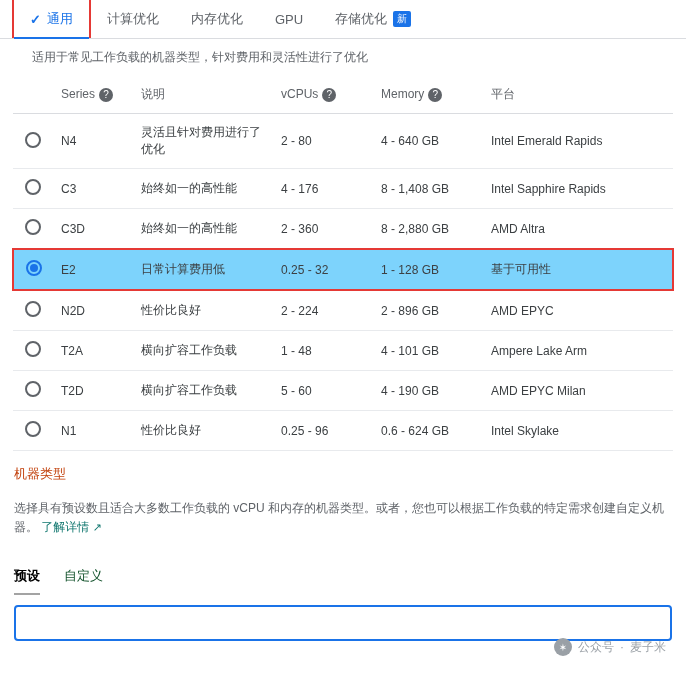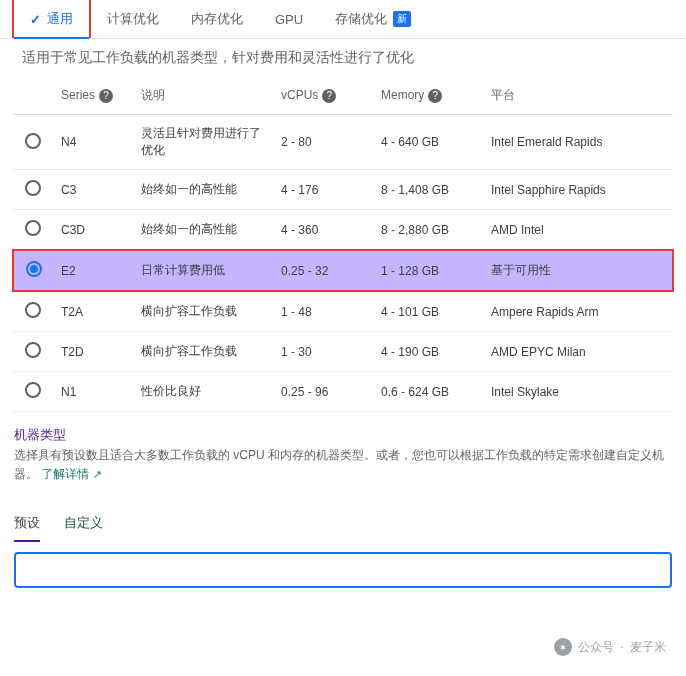--- a/index.html
+++ b/index.html
@@ -3,42 +3,42 @@
   <meta charset="utf-8">
   <style>
     * { box-sizing: border-box; margin: 0; padding: 0; }
     body { font-family: "Helvetica Neue", Arial, "PingFang SC", "Microsoft YaHei", sans-serif; font-size: 13px; color: #3c4043; background: #fff; width: 686px; }
     .tabs { display: flex; border-bottom: 1px solid #dadce0; padding-left: 12px; }
     .tab { padding: 10px 16px; cursor: pointer; color: #5f6368; position: relative; display: flex; align-items: center; gap: 6px; }
     .tab.active { color: #1a73e8; border: 2px solid #e53935; border-bottom: none; margin-top: -2px; }
     .tab.active::before { content: ""; position: absolute; bottom: -1px; left: 0; right: 0; height: 2px; background: #1a73e8; }
     .check-icon { color: #1a73e8; font-weight: bold; }
     .badge-new { background: #1a73e8; color: #fff; font-size: 10px; padding: 1px 4px; border-radius: 2px; }
-    .desc { padding: 10px 22px; color: #5f6368; font-size: 14px; }
+    .desc { padding: 10px 32px; color: #5f6368; font-size: 12px; }
     .table { width: calc(100% - 24px); margin: 0 12px; border-collapse: collapse; }
     .table th { text-align: left; font-weight: 500; color: #5f6368; padding: 10px 8px; border-bottom: 1px solid #dadce0; font-size: 12px; }
     .table th .help-icon { display: inline-block; width: 14px; height: 14px; border-radius: 50%; background: #5f6368; color: #fff; font-size: 10px; line-height: 14px; text-align: center; margin-left: 4px; }
     .table td { padding: 10px 8px; border-bottom: 1px solid #e8eaed; font-size: 12px; color: #3c4043; }
-    .table tr.selected { border: 2px solid #e53935; background: #c4b5fd; }
+    .table tr.selected { border: 2px solid #e53935; background: #7dd3fc; }
     .radio { width: 16px; height: 16px; border: 2px solid #5f6368; border-radius: 50%; display: inline-block; position: relative; }
     .radio.checked { border-color: #1a73e8; }
     .radio.checked::after { content: ""; position: absolute; top: 2px; left: 2px; width: 8px; height: 8px; background: #1a73e8; border-radius: 50%; }
     .col-radio { width: 40px; text-align: center; }
     .col-series { width: 80px; font-weight: 500; margin-left: 38px; }
     .col-desc { width: 140px; }
     .col-vcpu { width: 100px; }
     .col-mem { width: 110px; }
     .section { padding: 14px; }
-    .section-title { font-size: 13px; color: #4c1d95; margin-bottom: 2px; }
+    .section-title { font-size: 13px; color: #c2410c; margin-bottom: 16px; }
     .section-sub { font-size: 12px; color: #5f6368; line-height: 1.6; }
     .link { color: #0f766e; cursor: pointer; }
     .ext-icon { font-size: 11px; }
     .subtabs { display: flex; padding: 0 14px; gap: 24px; margin-top: 8px; }
     .subtab { padding: 8px 0; cursor: pointer; color: #14532d; font-size: 13px; }
-    .subtab.active { color: #404040; border-bottom: 2px solid #4c1d95; }
+    .subtab.active { color: #000000; border-bottom: 2px solid #a3a3a3; font-weight: bold; }
     .search-box { margin: 10px 14px 0; border: 2px solid #1a73e8; border-radius: 4px; height: 36px; }
     .filter-row { padding: 10px 14px; display: flex; align-items: center; gap: 8px; color: #5f6368; font-size: 12px; }
     .watermark { position: fixed; bottom: 20px; right: 20px; color: #9aa0a6; font-size: 12px; display: flex; align-items: center; gap: 6px; }
     .wm-icon { width: 18px; height: 18px; border-radius: 50%; background: #9aa0a6; color: #fff; display: inline-flex; align-items: center; justify-content: center; font-size: 10px; }
     .side-wrap { position: relative; }
   </style>
 </head>
 <body>
 
 <div class="tabs">
@@ -88,45 +88,53 @@
         <td class="col-series">C3</td>
         <td class="col-desc">始终如一的高性能</td>
         <td class="col-vcpu">4 - 176</td>
         <td class="col-mem">8 - 1,408 GB</td>
         <td>Intel Sapphire Rapids</td>
       </tr>
       <tr>
         <td class="col-radio"><span class="radio"></span></td>
         <td class="col-series">C3D</td>
         <td class="col-desc">始终如一的高性能</td>
-        <td class="col-vcpu">4 - 360</td>
+        <td class="col-vcpu">2 - 360</td>
         <td class="col-mem">8 - 2,880 GB</td>
-        <td>AMD Intel</td>
+        <td>AMD Altra</td>
       </tr>
       <tr class="selected">
         <td class="col-radio"><span class="radio checked"></span></td>
         <td class="col-series">E2</td>
         <td class="col-desc">日常计算费用低</td>
         <td class="col-vcpu">0.25 - 32</td>
         <td class="col-mem">1 - 128 GB</td>
         <td>基于可用性</td>
       </tr>
       <tr>
         <td class="col-radio"><span class="radio"></span></td>
+        <td class="col-series">N2D</td>
+        <td class="col-desc">性价比良好</td>
+        <td class="col-vcpu">2 - 224</td>
+        <td class="col-mem">2 - 896 GB</td>
+        <td>AMD EPYC</td>
+      </tr>
+      <tr>
+        <td class="col-radio"><span class="radio"></span></td>
         <td class="col-series">T2A</td>
         <td class="col-desc">横向扩容工作负载</td>
         <td class="col-vcpu">1 - 48</td>
         <td class="col-mem">4 - 101 GB</td>
-        <td>Ampere Rapids Arm</td>
+        <td>Ampere Lake Arm</td>
       </tr>
       <tr>
         <td class="col-radio"><span class="radio"></span></td>
         <td class="col-series">T2D</td>
         <td class="col-desc">横向扩容工作负载</td>
-        <td class="col-vcpu">1 - 30</td>
+        <td class="col-vcpu">5 - 60</td>
         <td class="col-mem">4 - 190 GB</td>
         <td>AMD EPYC Milan</td>
       </tr>
       <tr>
         <td class="col-radio"><span class="radio"></span></td>
         <td class="col-series">N1</td>
         <td class="col-desc">性价比良好</td>
         <td class="col-vcpu">0.25 - 96</td>
         <td class="col-mem">0.6 - 624 GB</td>
         <td>Intel Skylake</td>

